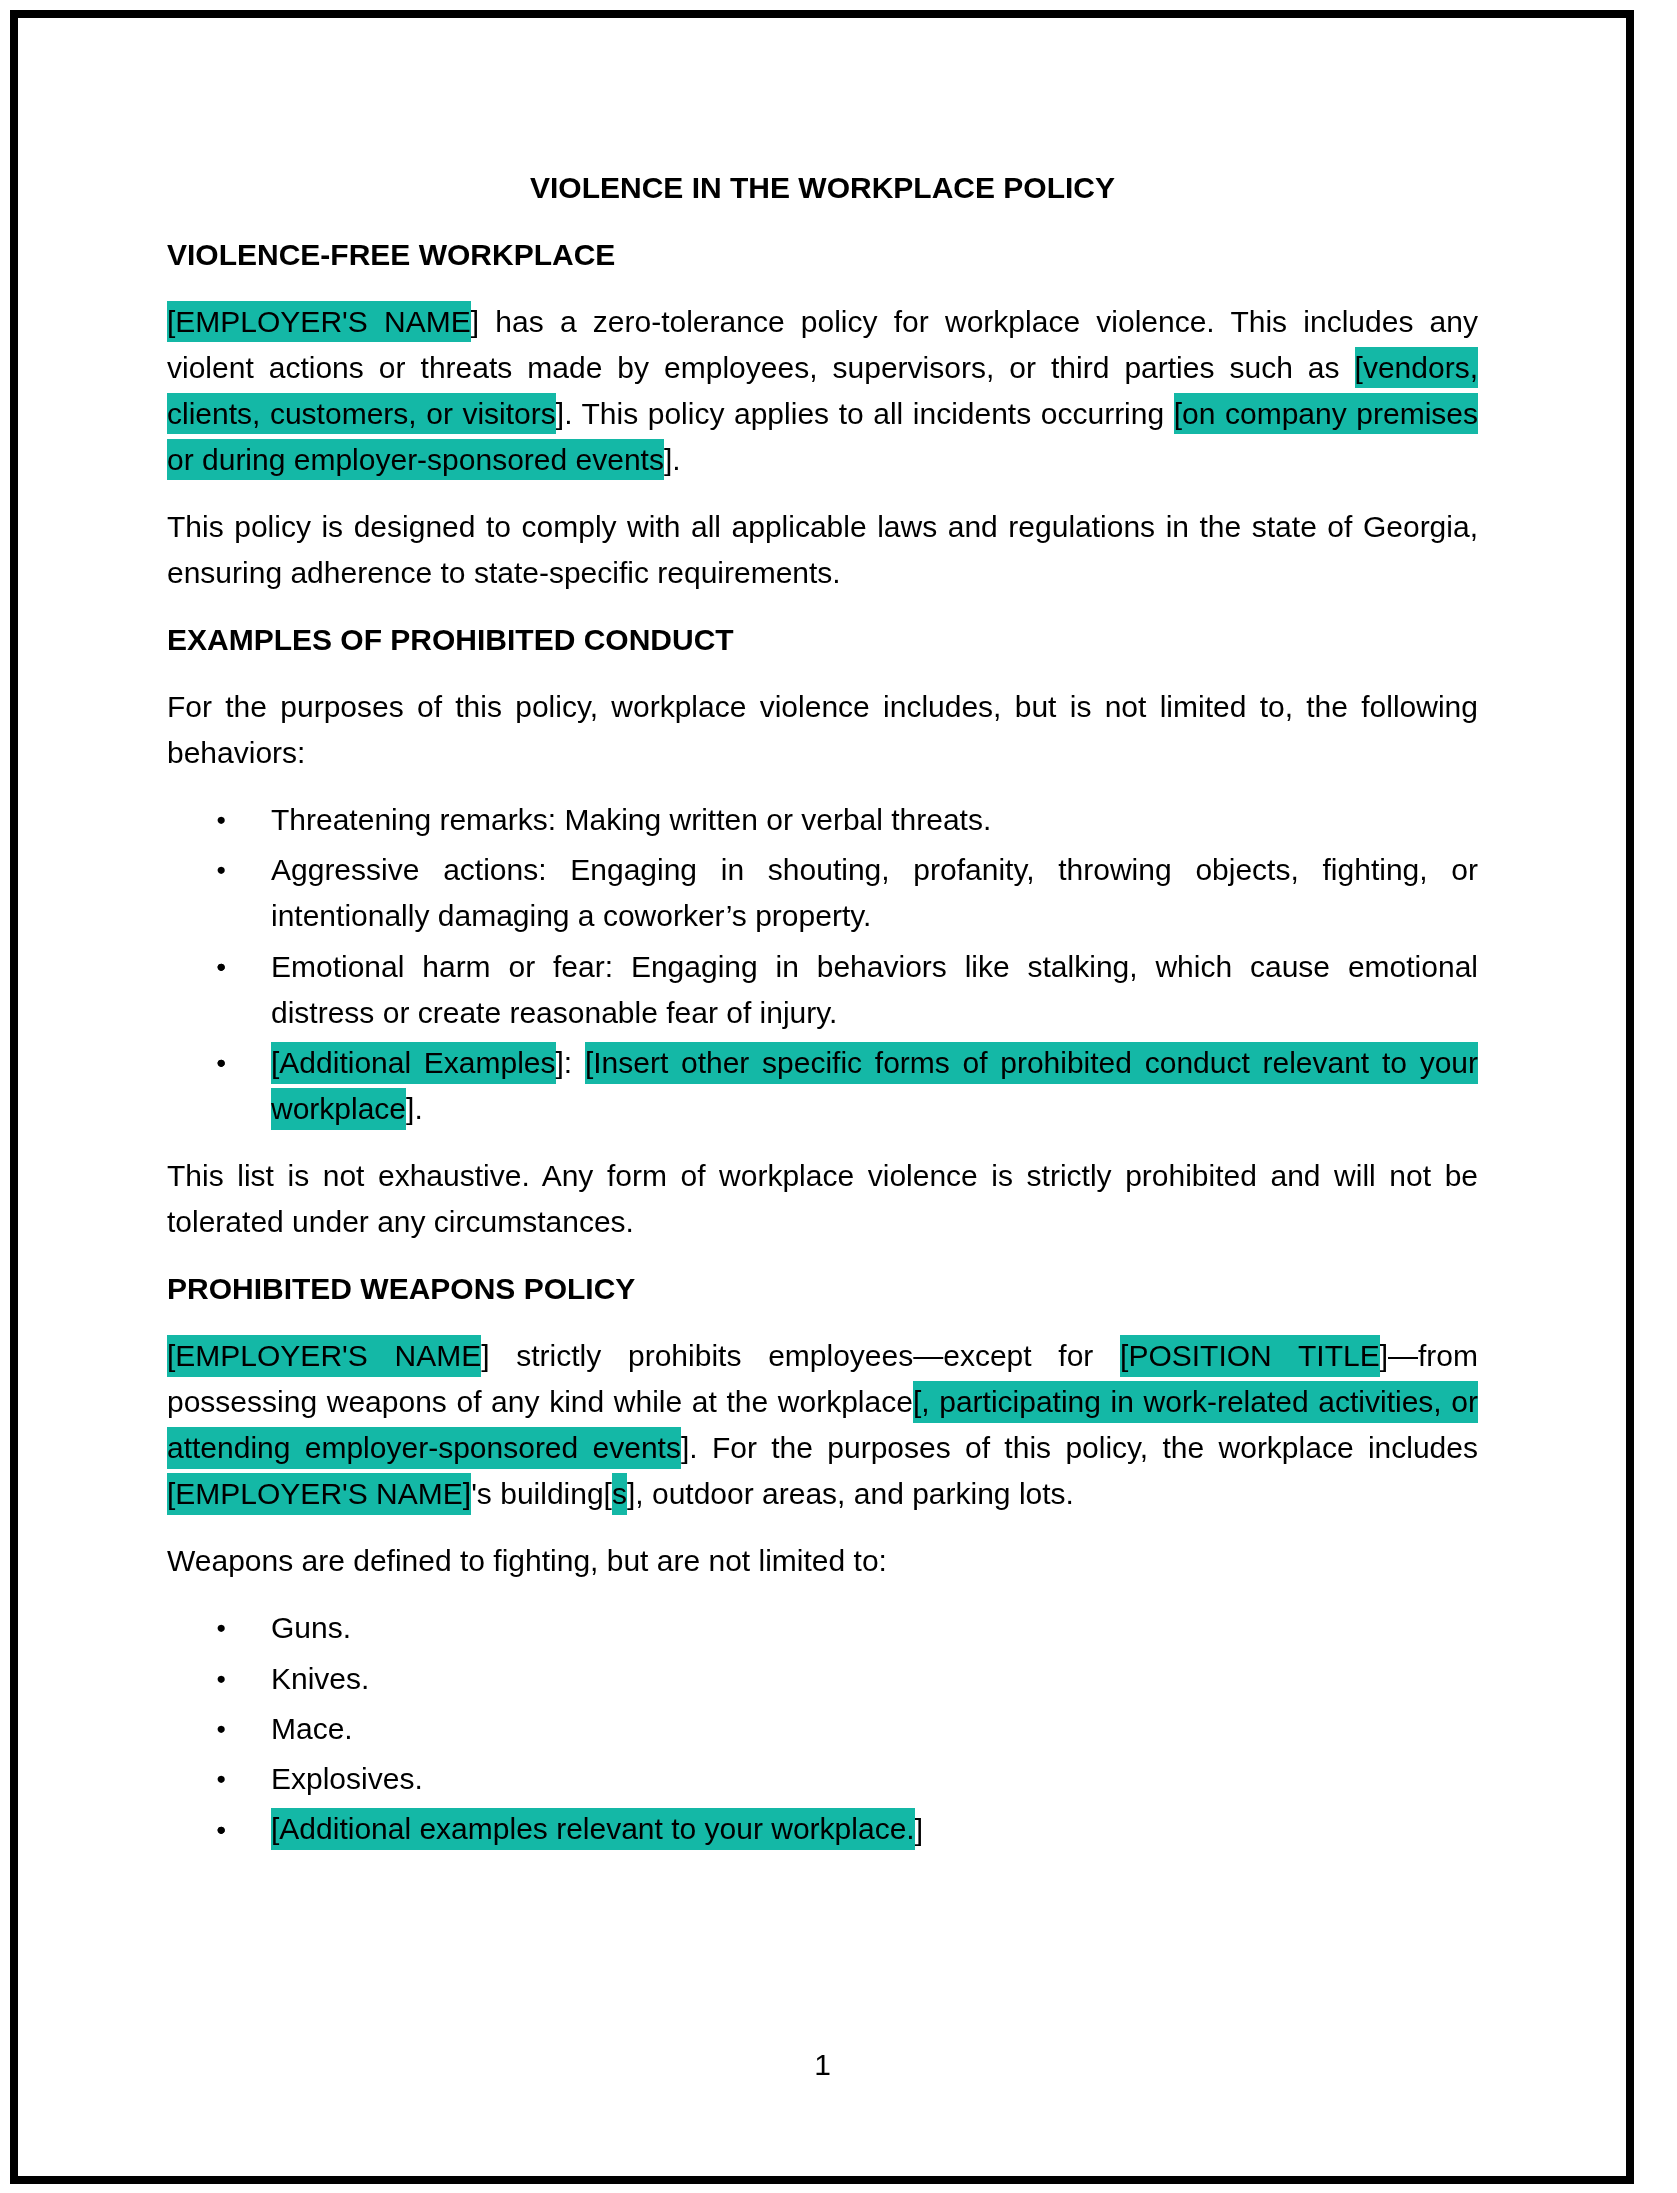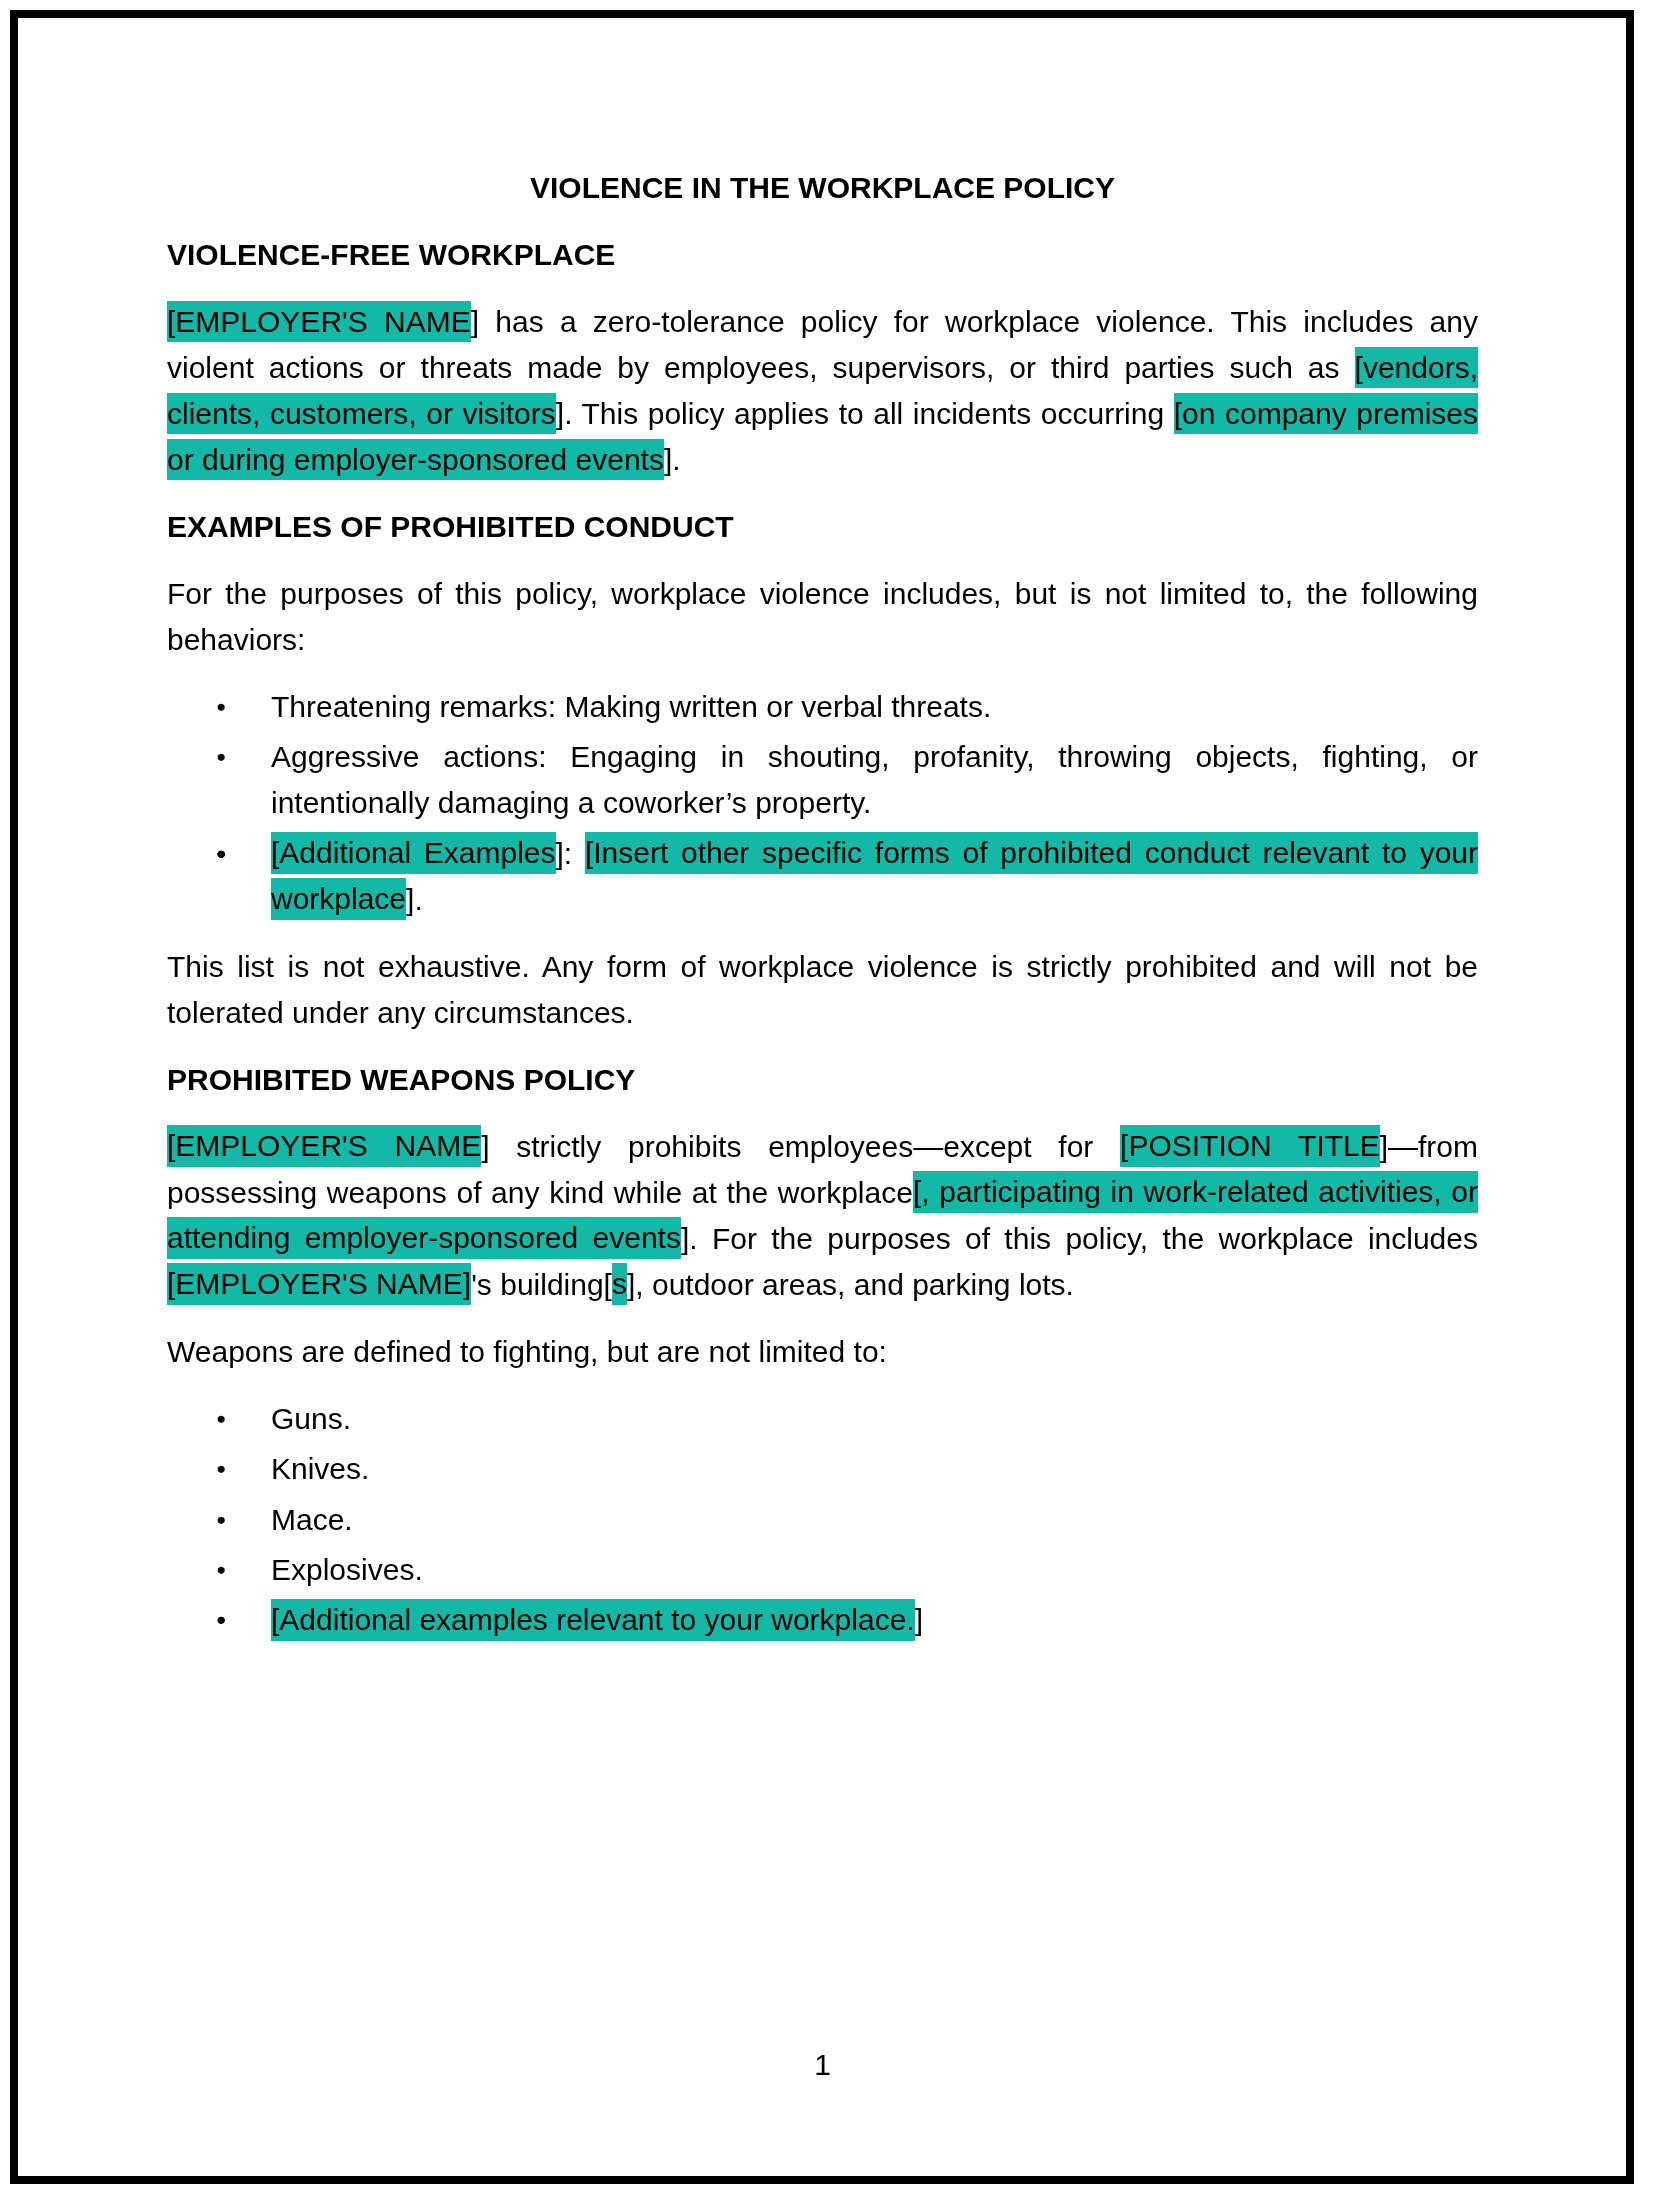--- a/index.html
+++ b/index.html
@@ -80,27 +80,28 @@
 </style>
 </head>
 <body>
 
 <div class="page">
   <div class="frame"></div>
   <div class="content">
       <div class="doc-title"><span>VIOLENCE IN THE WORKPLACE POLICY</span></div>
       <div class="doc-heading"><span>VIOLENCE-FREE WORKPLACE</span></div>
       <p class="doc-p"><span class="hl">[EMPLOYER'S NAME</span><span>] has a zero-tolerance policy for workplace violence. This includes any violent actions or threats made by employees, supervisors, or third parties such as </span><span class="hl">[vendors, clients, customers, or visitors</span><span>]. This policy applies to all incidents occurring </span><span class="hl">[on company premises or during employer-sponsored events</span><span>].</span></p>
+      <p class="doc-p"><span>This policy is designed to comply with all applicable laws and regulations in the state of Georgia, ensuring adherence to state-specific requirements.</span></p>
       <div class="doc-heading"><span>EXAMPLES OF PROHIBITED CONDUCT</span></div>
       <p class="doc-p"><span>For the purposes of this policy, workplace violence includes, but is not limited to, the following behaviors:</span></p>
       <ul class="doc-list">
         <li><span class="marker">●</span><span>Threatening remarks: Making written or verbal threats.</span></li>
         <li><span class="marker">●</span><span>Aggressive actions: Engaging in shouting, profanity, throwing objects, fighting, or intentionally damaging a coworker’s property.</span></li>
         <li><span class="marker">●</span></li>
-        <li><span class="marker">●</span></li>
+        <li><span class="marker">●</span><span>Emotional harm or fear: Engaging in behaviors like stalking, which cause emotional distress or create reasonable fear of injury.</span></li>
         <li><span class="marker">●</span></li>
         <li><span class="marker">●</span><span class="hl">[Additional Examples</span><span>]: </span><span class="hl">[Insert other specific forms of prohibited conduct relevant to your workplace</span><span>].</span></li>
       </ul>
       <p class="doc-p"><span>This list is not exhaustive. Any form of workplace violence is strictly prohibited and will not be tolerated under any circumstances.</span></p>
       <div class="doc-heading"><span>PROHIBITED WEAPONS POLICY</span></div>
       <p class="doc-p"><span class="hl">[EMPLOYER'S NAME</span><span>] strictly prohibits employees—except for </span><span class="hl">[POSITION TITLE</span><span>]—from possessing weapons of any kind while at the workplace</span><span class="hl">[, participating in work-related activities, or attending employer-sponsored events</span><span>]. For the purposes of this policy, the workplace includes </span><span class="hl">[EMPLOYER'S NAME]</span><span>'s building[</span><span class="hl">s</span><span>], outdoor areas, and parking lots.</span></p>
       <p class="doc-p"><span>Weapons are defined to fighting, but are not limited to:</span></p>
       <ul class="doc-list">
         <li><span class="marker">●</span><span>Guns.</span></li>
         <li><span class="marker">●</span><span>Knives.</span></li>

